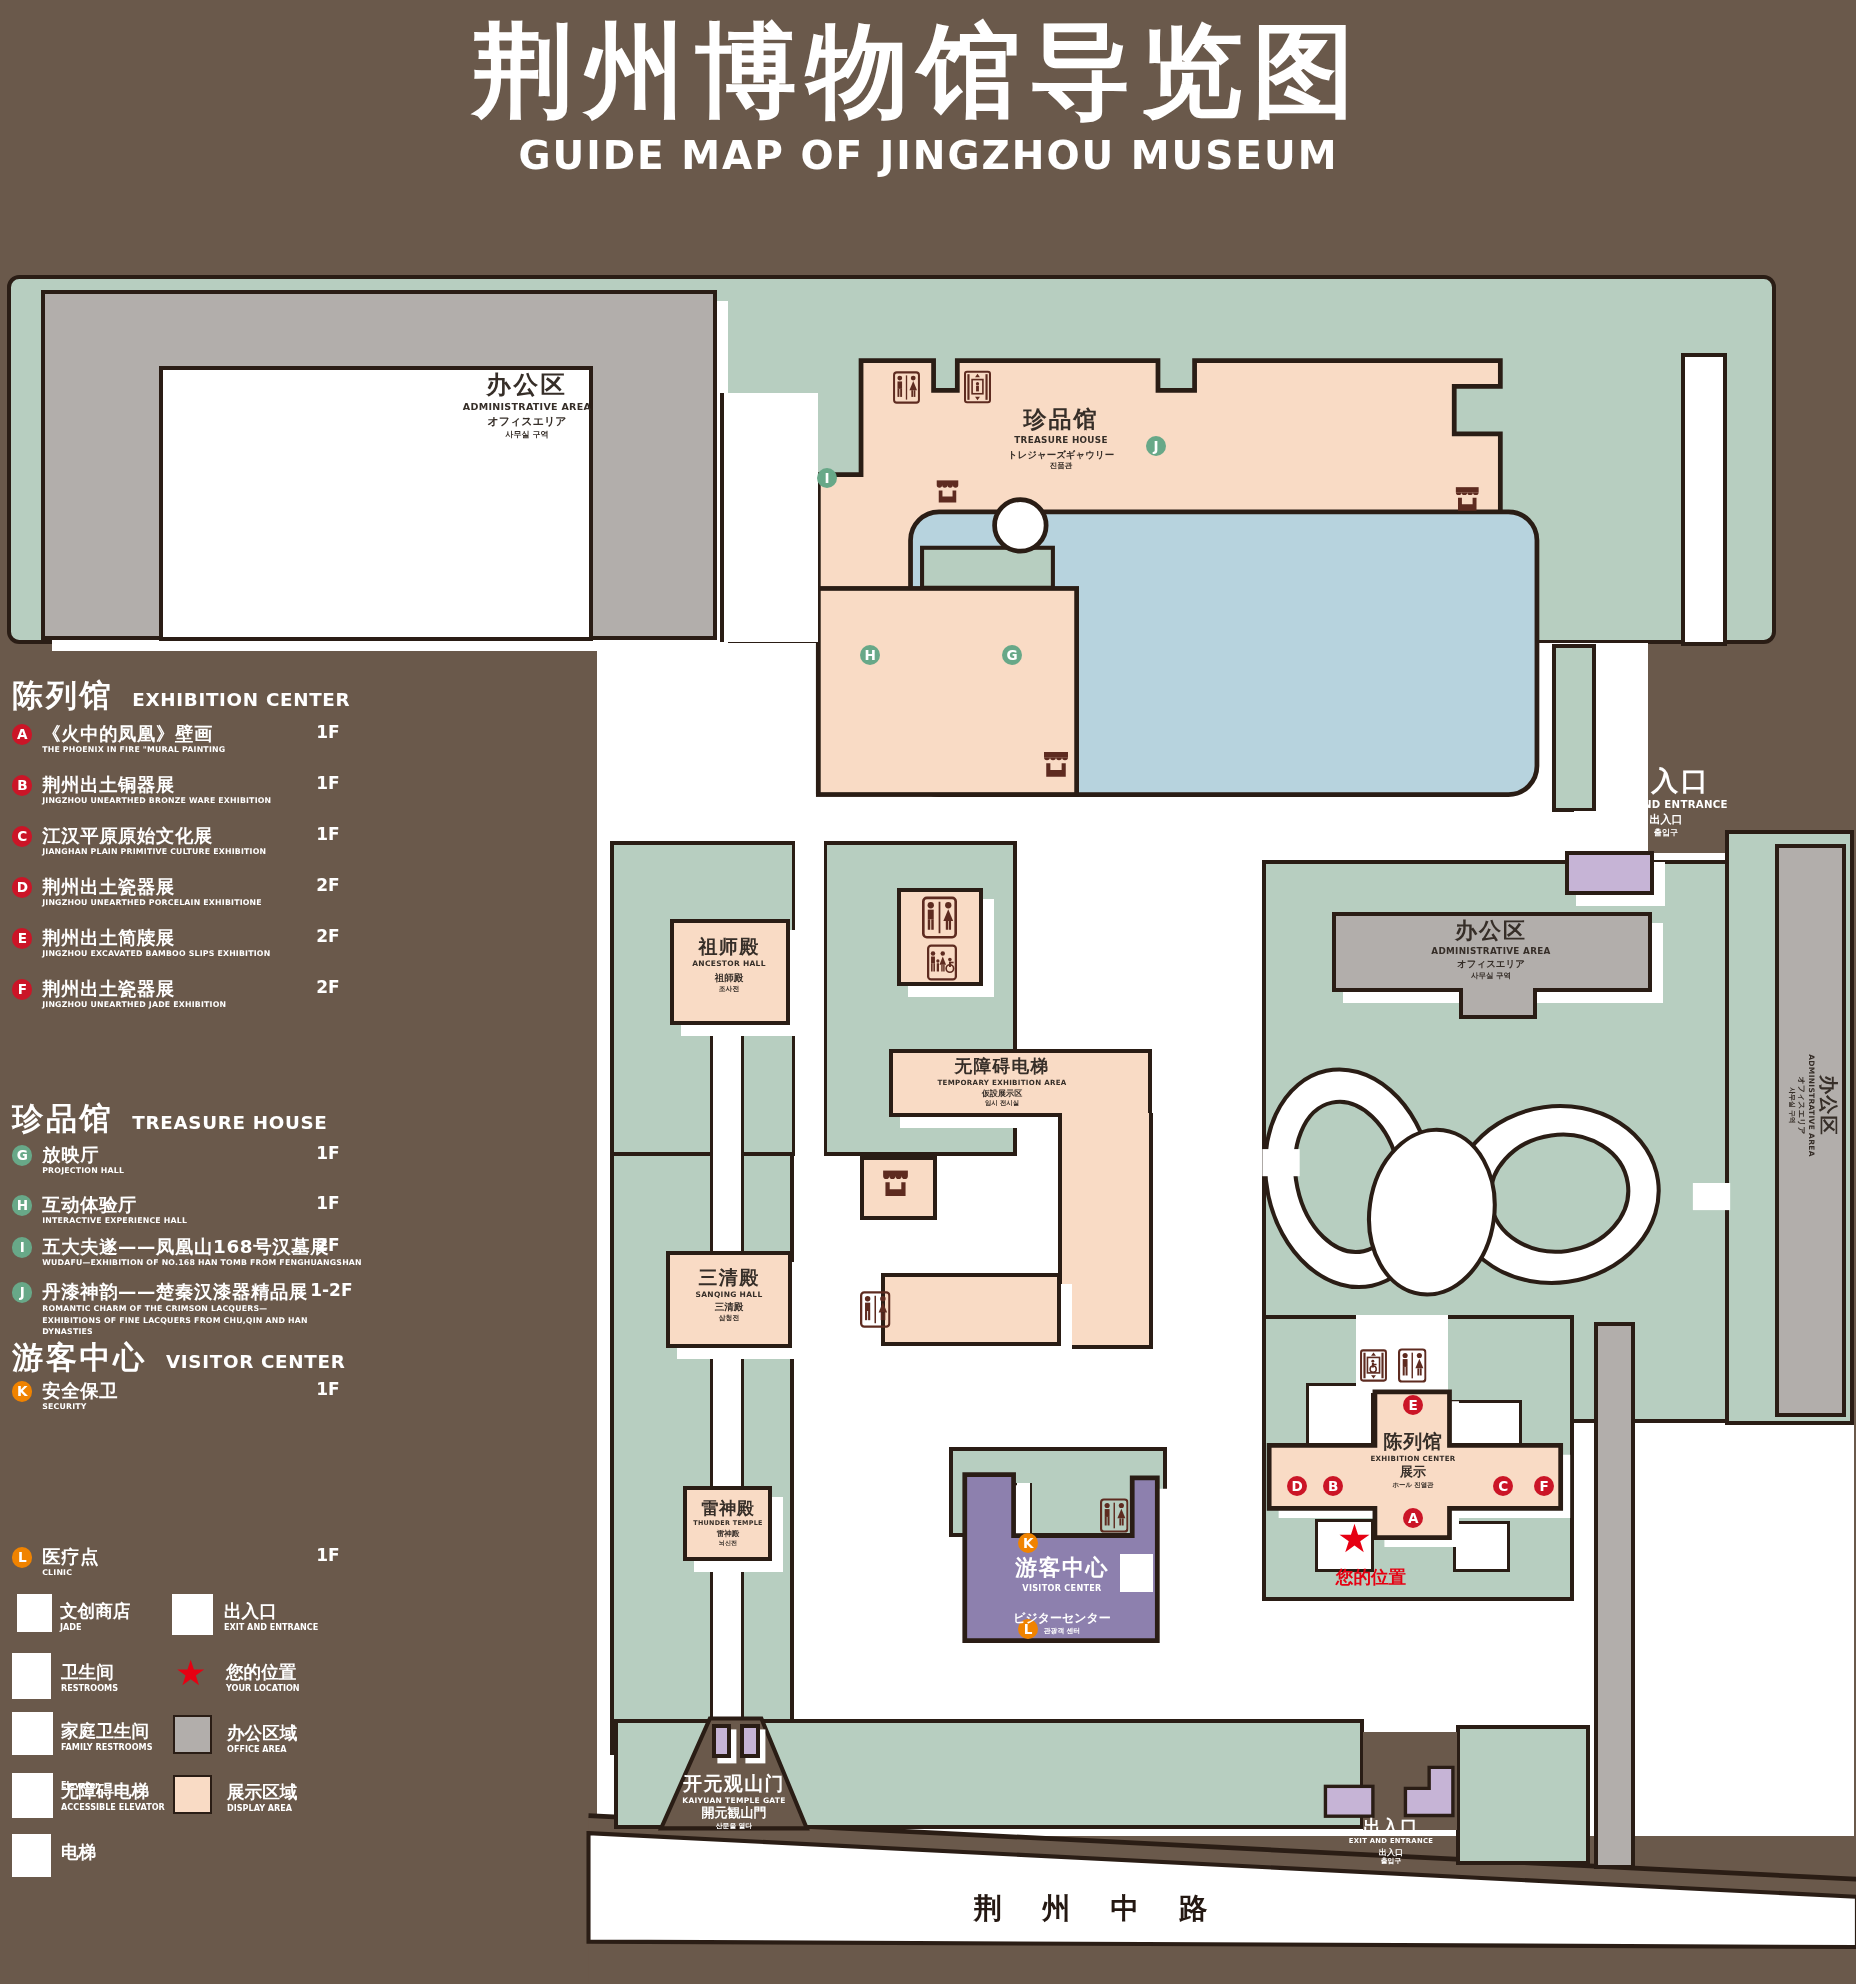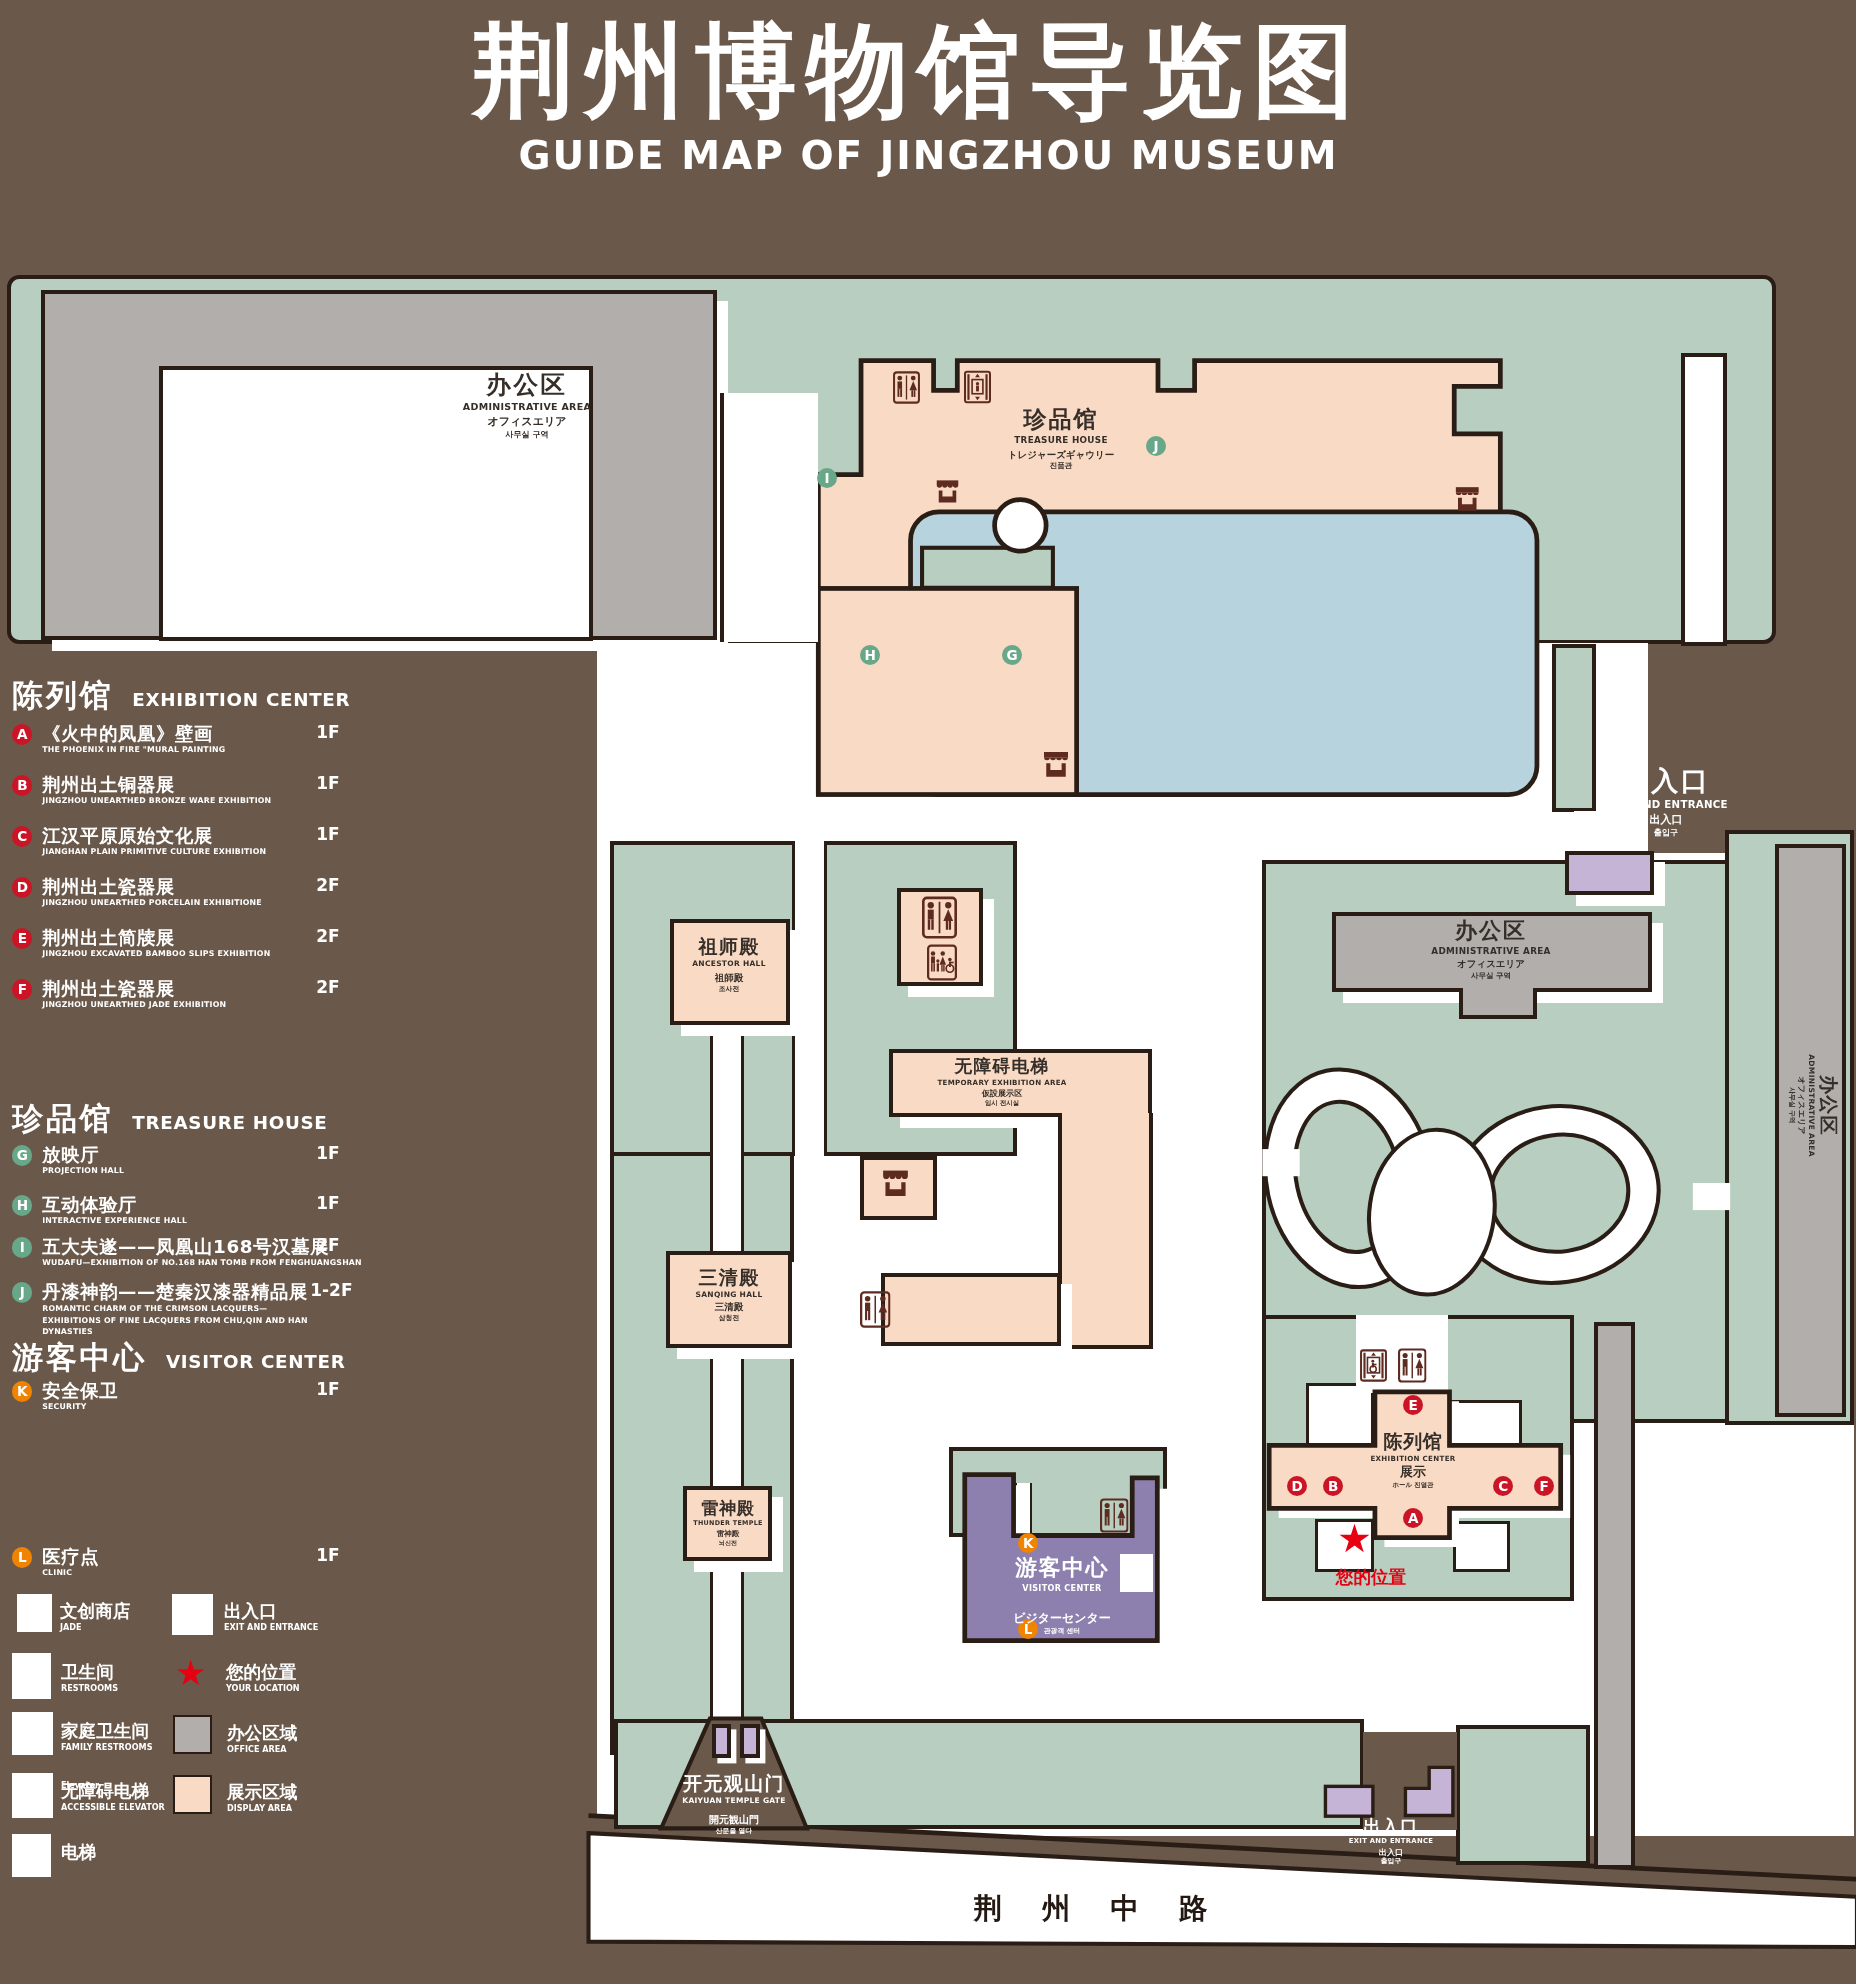--- a/index.html
+++ b/index.html
@@ -345,21 +345,21 @@
   <div class="lblc" style="left:1413px;top:1429px;">
     <div class="l1" style="font-size:19px;letter-spacing:0.7px;">陈列馆</div>
     <div class="l2" style="font-size:7.1px;">EXHIBITION CENTER</div>
     <div class="l3" style="font-size:13px;margin-top:1.4px;font-family:Liberation Serif, serif;">展示</div>
     <div class="l4" style="font-size:6.4px;">ホール 진열관</div>
   </div>
 
   <div class="lblc light" style="left:734px;top:1771px;">
     <div class="l1" style="font-size:19px;letter-spacing:1.4px;">开元观山门</div>
     <div class="l2" style="font-size:7.5px;">KAIYUAN TEMPLE GATE</div>
-    <div class="l3" style="font-size:10px;margin-top:9px;font-family:Liberation Mono, monospace;">開元観山門</div>
+    <div class="l3" style="font-size:13px;margin-top:0;">開元観山門</div>
     <div class="l4" style="font-size:6.8px;">산문을 열다</div>
   </div>
 
   <div class="lblc light" style="left:1391px;top:1815px;">
     <div class="l1" style="font-size:17px;letter-spacing:1.4px;">出入口</div>
     <div class="l2" style="font-size:6.8px;">EXIT AND ENTRANCE</div>
     <div class="l3" style="font-size:8.1px;margin-top:0.7px;">出入口</div>
     <div class="l4" style="font-size:6.8px;">출입구</div>
   </div>
 

